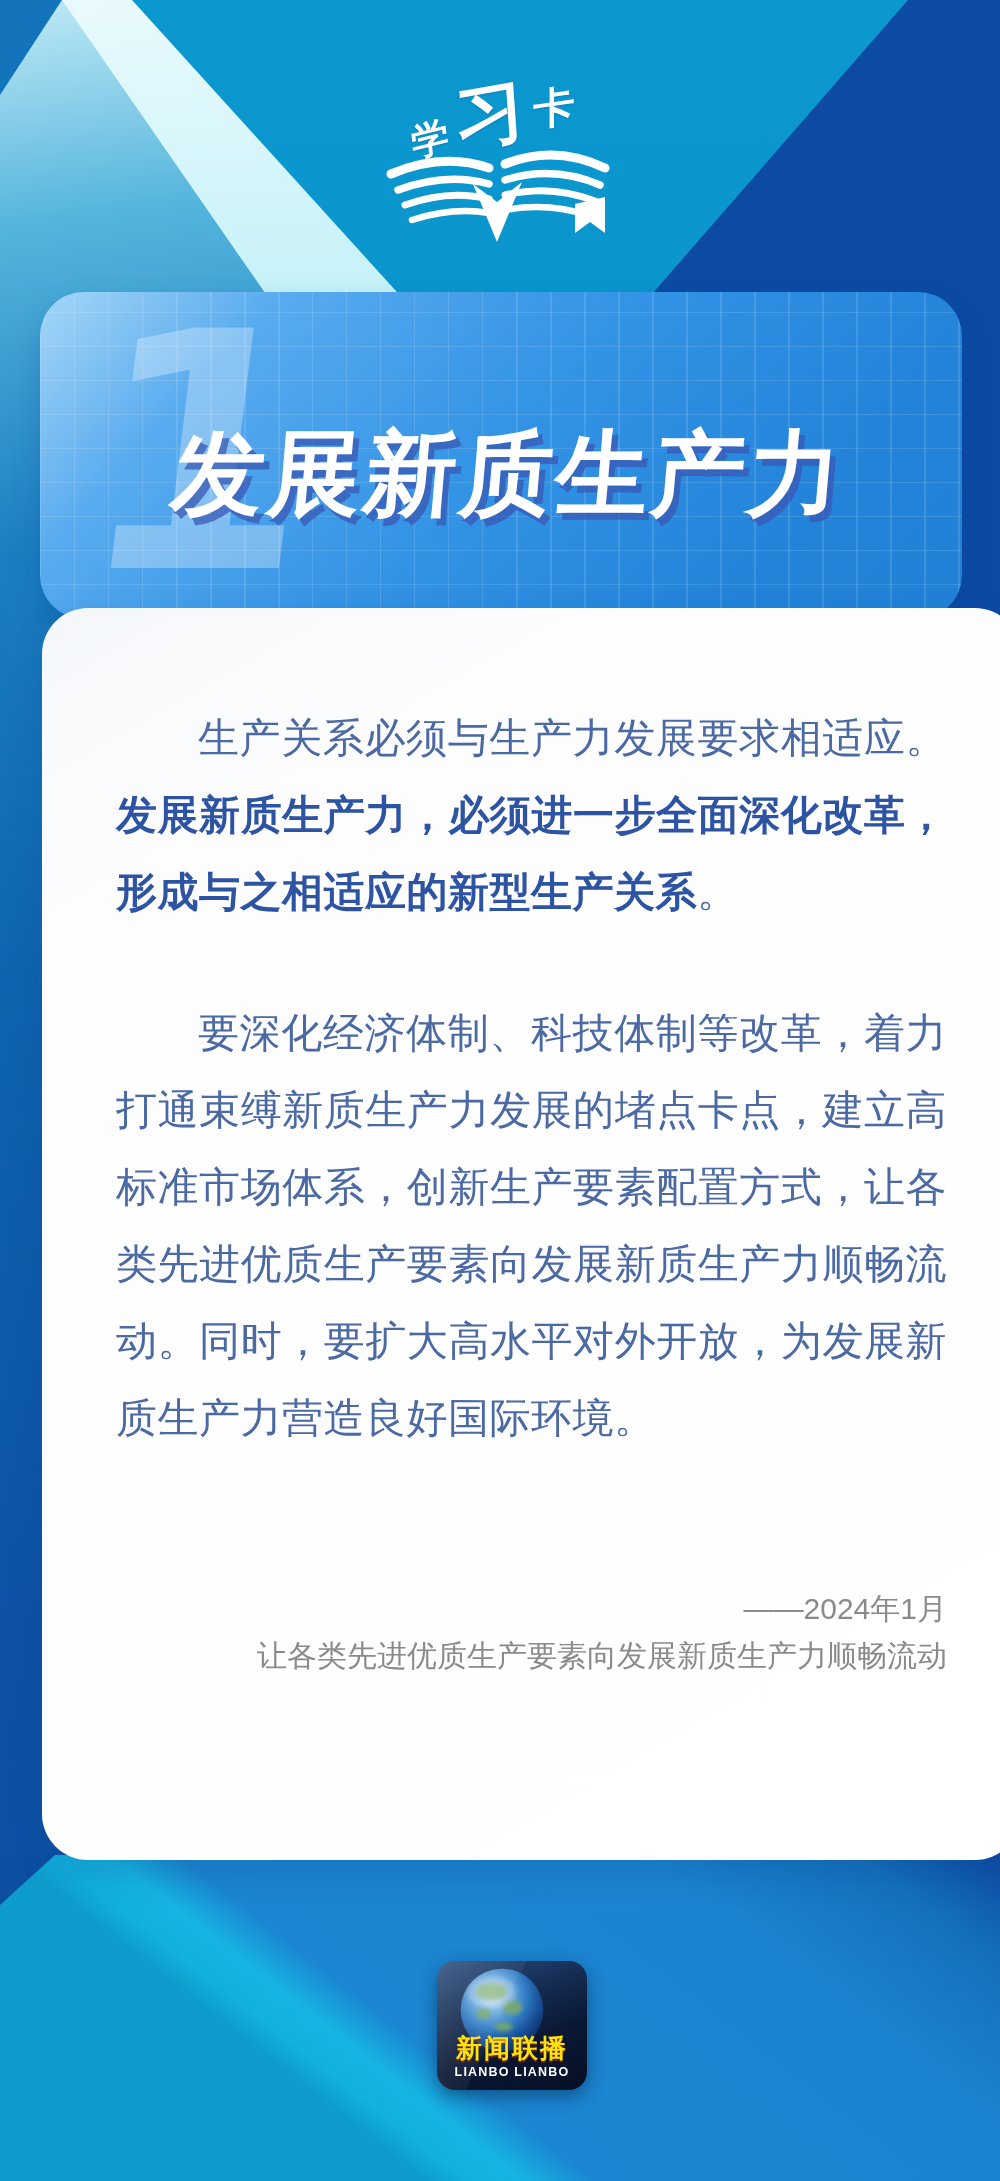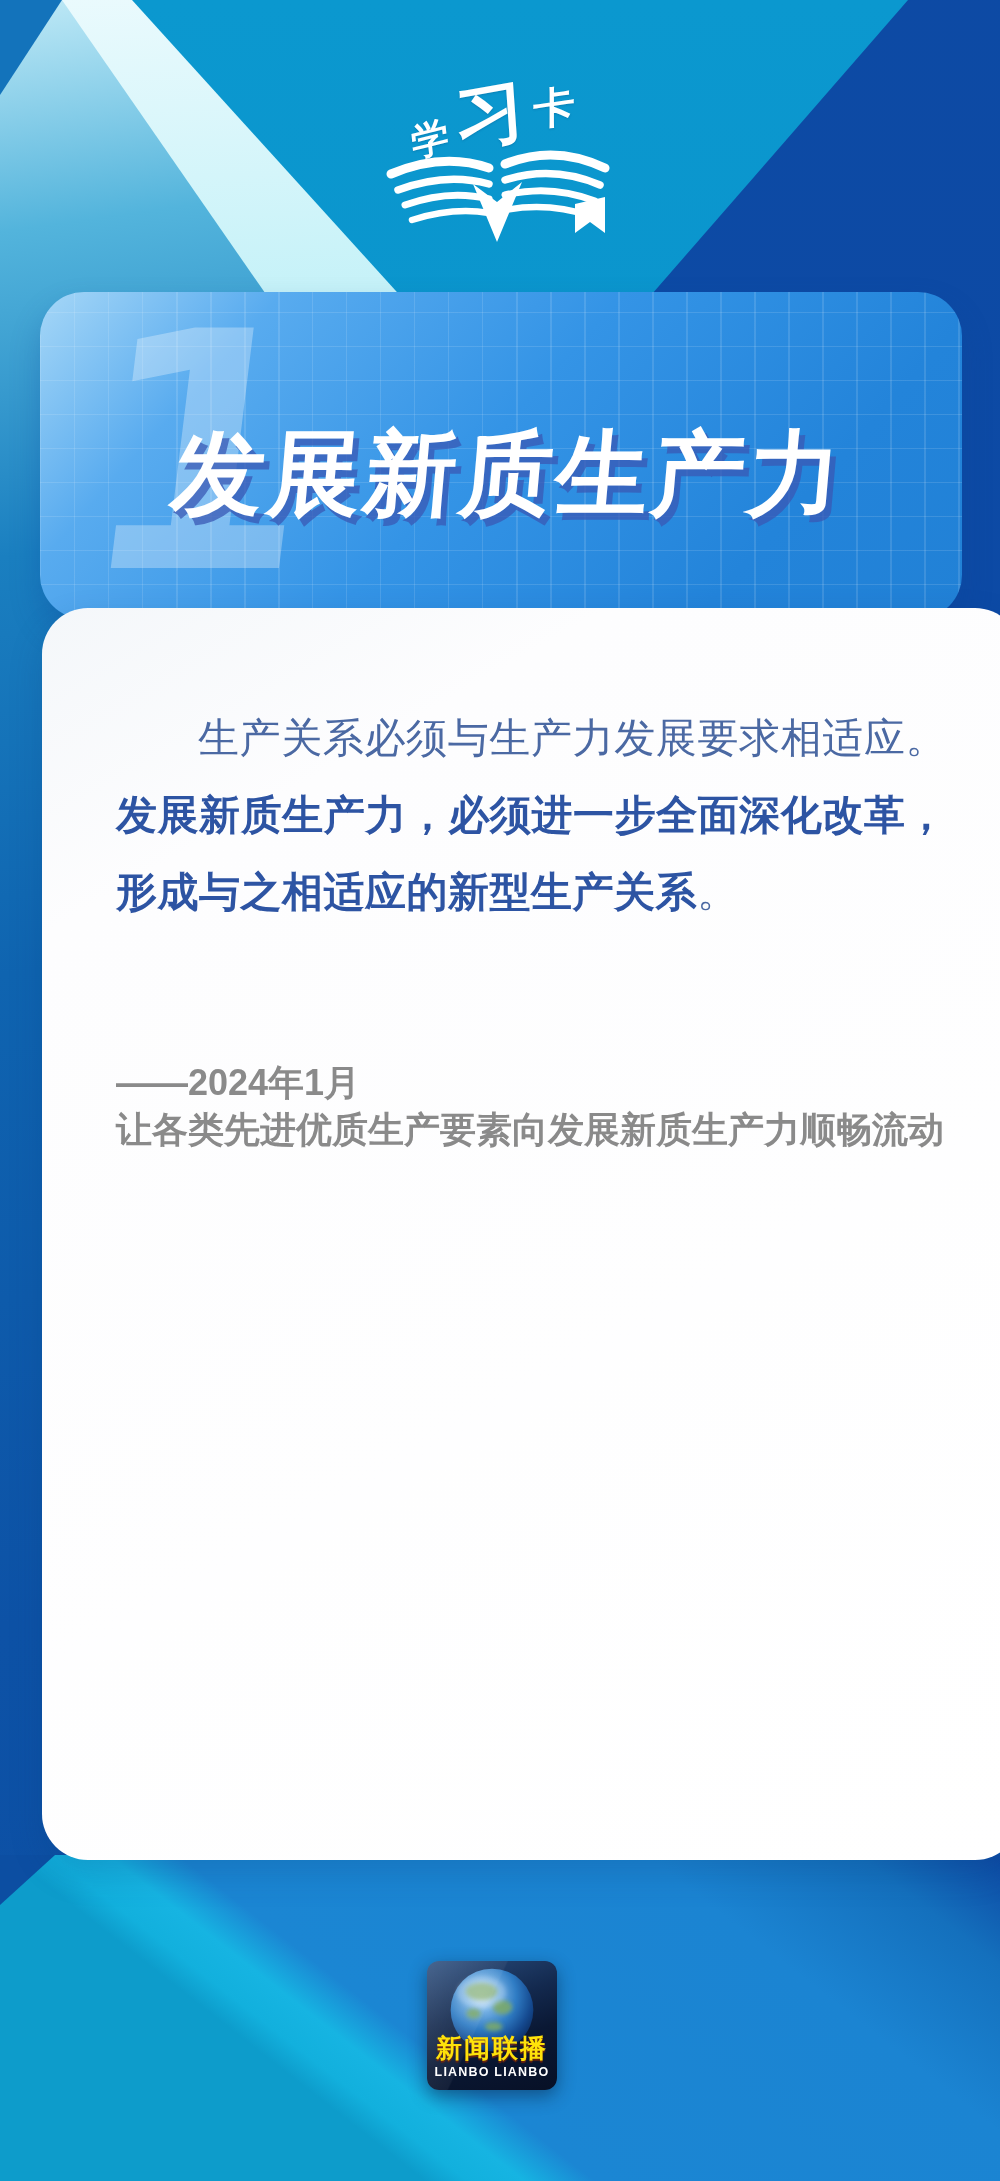--- a/index.html
+++ b/index.html
@@ -69,27 +69,27 @@
     box-shadow:0 14px 34px rgba(8,60,120,.20);
     box-sizing:border-box;padding:92px 74px 0 74px;
   }
   .para{
     margin:0;font-size:41px;line-height:77px;letter-spacing:0.5px;
     color:var(--body_text,#4b69a3);text-indent:2em;text-align:justify;
   }
   .para .bold{font-weight:700;color:var(--body_text_bold,#2d54a3);}
   .para-2{margin-top:64px;}
   .attribution{
-    margin-top:128px;
-    font-size:36px;line-height:47px;color:var(--attribution_gray,#8a8a8a);font-weight:bold;
+    margin-top:128px;text-align:right;
+    font-size:30px;line-height:47px;color:var(--attribution_gray,#8a8a8a);
   }
 
   
   .app-icon{
-    position:absolute;left:427px;top:1961px;width:130px;height:129px;border-radius:12px;
+    position:absolute;left:437px;top:1961px;width:150px;height:129px;border-radius:18px;
     background:linear-gradient(160deg,#2a4d7e 0%,#13294e 38%,#0a1834 62%,#071026 100%);
     box-shadow:0 6px 18px rgba(4,20,45,.45);
     overflow:hidden;
   }
   .app-gloss{position:absolute;inset:0;background:linear-gradient(115deg,rgba(255,255,255,.14) 0%,rgba(255,255,255,.05) 42%,rgba(255,255,255,0) 43%);}
   .app-earth{position:absolute;left:21px;top:5px;}
   .app-cn{
     position:absolute;left:0;right:0;top:70px;text-align:center;
     font-size:26px;font-weight:700;letter-spacing:2px;color:var(--brand_yellow,#ffe20a);
     text-shadow:0 2px 1px rgba(140,40,0,.75);
@@ -134,20 +134,21 @@
     </svg>
   </div>
 
   <div class="banner">
     <div class="banner-number">1</div>
     <h1 class="banner-title">发展新质生产力</h1>
   </div>
 
   <div class="card">
     <p class="para para-1"><span>生产关系必须与生产力发展要求相适应。</span><span class="bold">发展新质生产力，必须进一步全面深化改革，形成与之相适应的新型生产关系</span><span>。</span></p>
+    <p class="para para-2">要深化经济体制、科技体制等改革，着力打通束缚新质生产力发展的堵点卡点，建立高标准市场体系，创新生产要素配置方式，让各类先进优质生产要素向发展新质生产力顺畅流动。同时，要扩大高水平对外开放，为发展新质生产力营造良好国际环境。</p>
     <div class="attribution">
       <div>——2024年1月</div>
       <div>让各类先进优质生产要素向发展新质生产力顺畅流动</div>
     </div>
   </div>
 
   <div class="app-icon">
     <svg class="app-earth" width="88" height="88" viewBox="0 0 100 100">
       <defs>
         <radialGradient id="ocean" cx="38%" cy="32%" r="75%">

